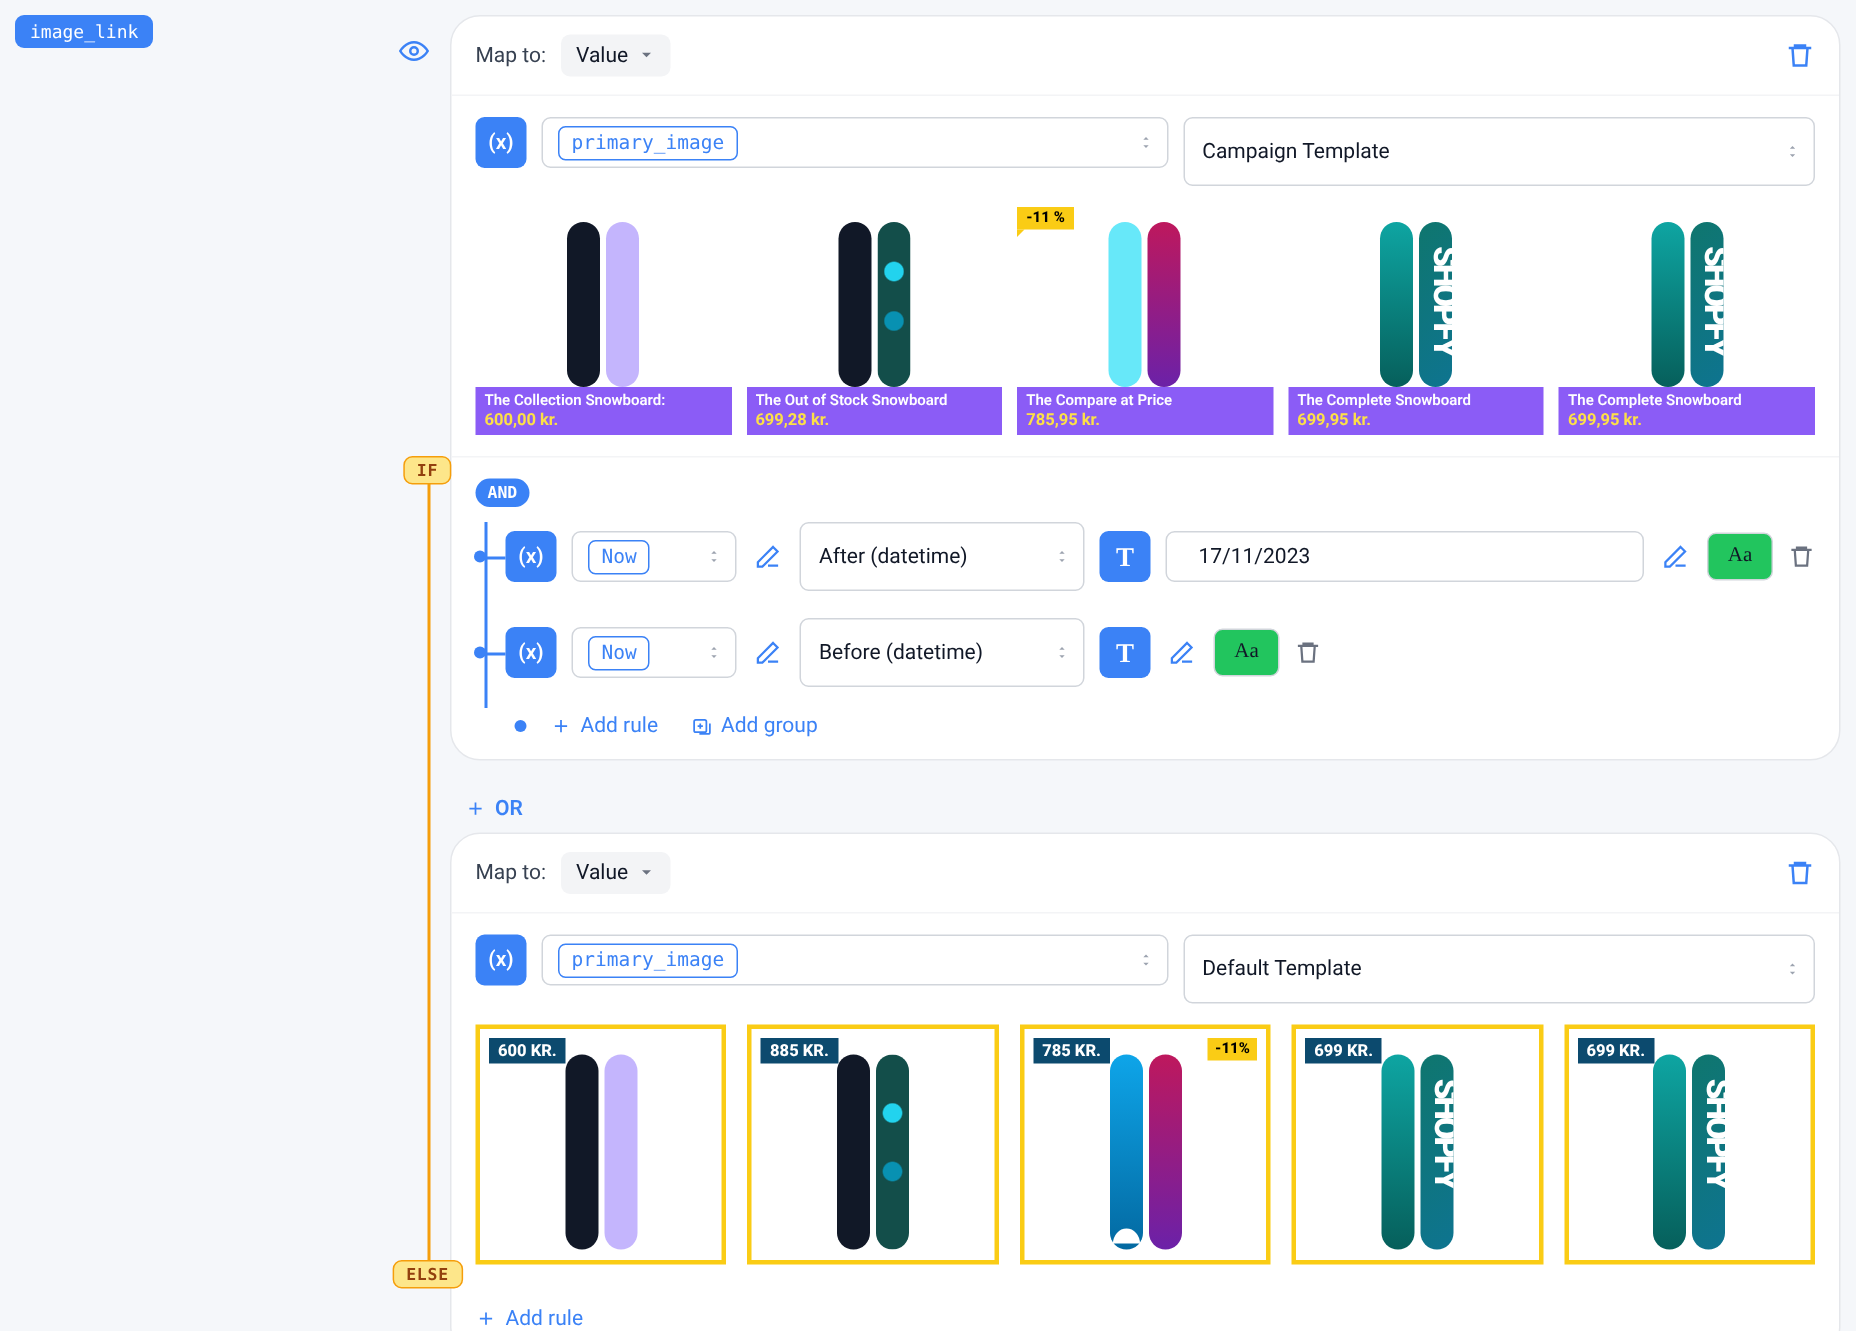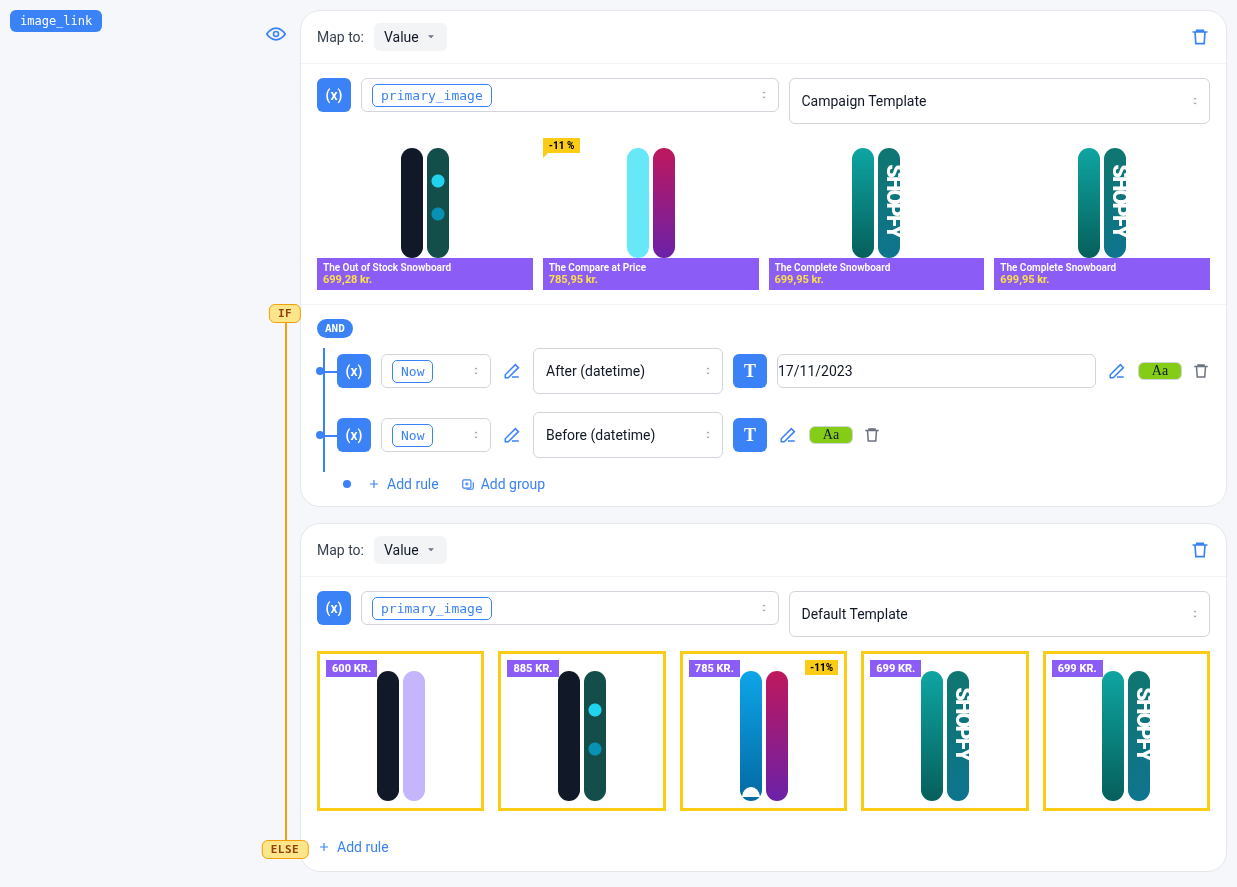--- a/index.html
+++ b/index.html
@@ -184,46 +184,46 @@
     width:8px; height:8px; background:#3b82f6; border-radius:50%;
   }
   .edit-icon{ color:#3b82f6; cursor:pointer; padding:2px; }
   .t-badge{
     width:34px; height:34px; background:#3b82f6; border-radius:6px;
     display:flex; align-items:center; justify-content:center; font-weight:700;
     color:#fff; font-family:serif; font-size:18px; flex:none;
   }
   .date-box{
     border:1px solid #d1d5db; border-radius:6px; height:34px;
-    padding:0 0; display:flex; align-items:center; flex:1;
+    padding:0 21px; display:flex; align-items:center; flex:1;
     background:#fff;
   }
   .aa-box{
-    border:1px solid #d1d5db; border-radius:6px; width:44px; height:18px;
+    border:1px solid #d1d5db; border-radius:6px; width:44px; height:32px;
     display:flex; align-items:center; justify-content:center;
-    background:#84cc16; cursor:pointer; font-family:serif;
+    background:#22c55e; cursor:pointer; font-family:serif;
   }
   .gray-trash{ color:#6b7280; cursor:pointer; }
 
   .add-links { display:flex; gap:22px; padding-left:30px; position:relative; }
   .add-links::before{content:""; position:absolute; left:6px; top:50%; width:8px; height:8px; background:#3b82f6; border-radius:50%; transform:translateY(-50%);}
   .link-btn{ color:#3b82f6; display:inline-flex; align-items:center; gap:6px; cursor:pointer; font-size:14px;}
 
   .or-btn{ display:inline-flex; align-items:center; gap:6px; color:#3b82f6; padding:8px 10px; cursor:pointer; font-weight:600;}
 
   
   .strip2 { display:flex; gap:14px; }
   .dtile{
     flex:1; border:3px solid #facc15; background:#fff;
     height:160px; position:relative;
     display:flex; align-items:center; justify-content:center;
   }
   .price-tag{
     position:absolute; top:6px; left:6px;
-    background:#8b5cf6; color:#fff; font-size:11px; font-weight:800;
+    background:#0c4a6e; color:#fff; font-size:11px; font-weight:800;
     padding:2px 6px;
   }
   .disc-tag{
     position:absolute; top:6px; right:6px;
     background:#facc15; color:#000; font-size:10px; font-weight:800;
     padding:2px 5px;
   }
   .dtile .boards{ height:140px; }
   .dtile .board{ height:130px; }
 
@@ -287,20 +287,32 @@
             <span>Campaign Template</span>
             <span class="updown">
               <svg viewBox="0 0 20 20" fill="currentColor">
                   <path d="M7 7l3-3 3 3M7 13l3 3 3-3"></path>
                 </svg>
             </span>
           </div>
         </div>
 
         <div class="strip" id="strip1">
+            <div class="tile">
+      <div class="thumb">
+                <div class="boards">
+                  <div class="board b-dark"></div>
+                  <div class="board b-lilac"></div>
+                </div>
+              </div>
+      <div class="caption">
+        <div class="cap-title">The Collection Snowboard:</div>
+        <div class="cap-price">600,00 kr.</div>
+      </div>
+    </div>
             <div class="tile">
       <div class="thumb">
                 <div class="boards">
                   <div class="board b-dark"></div>
                   <div class="board b-tealdots"></div>
                 </div>
               </div>
       <div class="caption">
         <div class="cap-title">The Out of Stock Snowboard</div>
         <div class="cap-price">699,28 kr.</div>
@@ -443,20 +455,28 @@
                   <path d="M21 9v10a2 2 0 0 1-2 2H9"></path>
                   <path d="M7 12h6M10 9v6"></path>
                 </svg>
               <span>Add group</span>
             </span>
           </div>
         </div>
       </div>
     </div>
 
+    <div>
+      <span class="or-btn">
+        <svg width="14" height="14" viewBox="0 0 24 24" fill="none" stroke="currentColor" stroke-width="2">
+            <path d="M12 5v14M5 12h14"></path>
+          </svg>
+        <span>OR</span>
+      </span>
+    </div>
 
     <div class="panel">
       <div class="panel-header">
         <span class="map-to-label">Map to:</span>
         <span class="value-select">
           <span>Value</span>
           <span class="chev">
               <svg viewBox="0 0 20 20" fill="currentColor">
                 <path d="M5 7l5 5 5-5z"></path>
               </svg>

